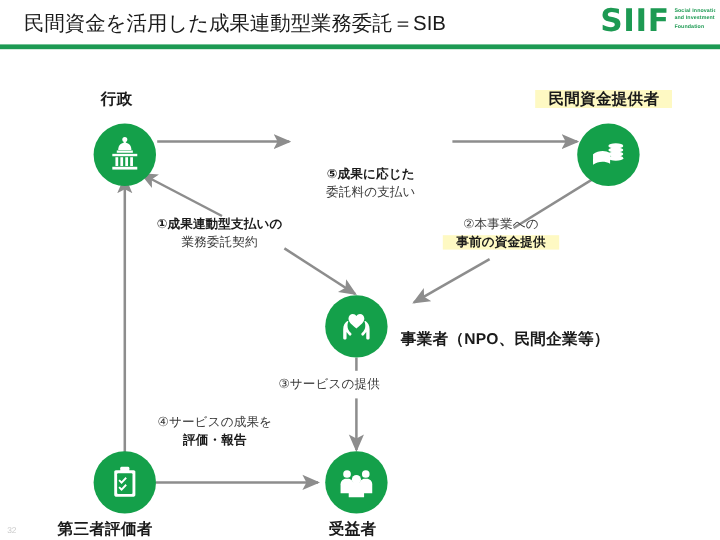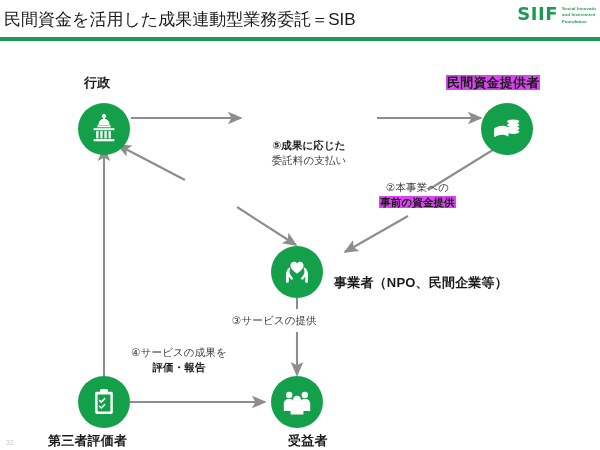--- a/index.html
+++ b/index.html
@@ -18,21 +18,21 @@
 
   
   #header {
     position: absolute;
     left: 0; top: 0;
     width: 600px;
     height: 42px;
   }
   #header-title {
     position: absolute;
-    left: 4px;
+    left: 20px;
     top: 8px;
     font-size: 17px;
     font-weight: 500;
     letter-spacing: 0px;
     white-space: nowrap;
     color: #1a1a1a;
     text-align: right;
   }
   #header-rule {
     position: absolute;
@@ -44,21 +44,21 @@
   }
   #logo {
     position: absolute;
     right: 4px;
     top: 5px;
     height: 28px;
     display: flex;
     align-items: flex-start;
   }
   #logo-mark {
-    font-size: 18px;
+    font-size: 26px;
     font-weight: bold;
     color: #1d9a53;
     letter-spacing: 0.5px;
     line-height: 1;
     font-family: "DejaVu Sans", sans-serif;
     text-align: right;
   }
   #logo-tag {
     margin-left: 4px;
     margin-top: 1px;
@@ -102,22 +102,22 @@
 
   .node-label {
     position: absolute;
     font-size: 13px;
     font-weight: bold;
     color: #1a1a1a;
     white-space: nowrap;
     letter-spacing: 0.2px;
   }
   .hl {
-    background: #d946ef;
-    padding: 0 1px;
+    background: #fef9c3;
+    padding: 0 11px;
   }
 
   
   .edge-label {
     position: absolute;
     font-size: 10.5px;
     color: #3a3a3a;
     white-space: nowrap;
     line-height: 1.45;
     letter-spacing: 0.1px;
@@ -247,27 +247,31 @@
       <g fill="#ffffff">
         <circle cx="9.2" cy="10.0" r="3.2"></circle>
         <path d="M3.8 26.0 L3.8 18.6 C3.8 16.0 5.9 14.0 8.4 14.0 L10.0 14.0 C12.5 14.0 14.6 16.0 14.6 18.6 L14.6 26.0 Z"></path>
         <circle cx="24.8" cy="10.0" r="3.2"></circle>
         <path d="M19.4 26.0 L19.4 18.6 C19.4 16.0 21.5 14.0 24.0 14.0 L25.6 14.0 C28.1 14.0 30.2 16.0 30.2 18.6 L30.2 26.0 Z"></path>
         <circle cx="17.0" cy="14.6" r="3.8"></circle>
         <path d="M10.6 29.4 L10.6 21.8 C10.6 19.0 13.0 16.8 16.0 16.8 L18.0 16.8 C21.0 16.8 23.4 19.0 23.4 21.8 L23.4 29.4 Z"></path>
       </g>
     </svg>
   </div>
-  <div class="node-label" style="left:288px; top:390px;text-align:center;">受益者</div>
+  <div class="node-label" style="left:274px; top:390px;text-align:center;">受益者</div>
 
   <div class="edge-label center bold1" style="left:250px; top:60px; width:118px;margin-top:36px;">
     <span class="l1">⑤成果に応じた</span>
     <span class="l2">委託料の支払い</span>
   </div>
 
+  <div class="edge-label center bold1" style="left:110px; top:138px; width:146px;">
+    <span class="l1">①成果連動型支払いの</span>
+    <span class="l2">業務委託契約</span>
+  </div>
 
   <div class="edge-label center bold2" style="left:355px; top:138px; width:125px;">
     <span class="l1">②本事業への</span>
     <span class="l2"><span class="hl">事前の資金提供</span></span>
   </div>
 
   <div class="edge-label" style="left:232px; top:271px;">
     <span class="l1">③サービスの提供</span>
   </div>
 

